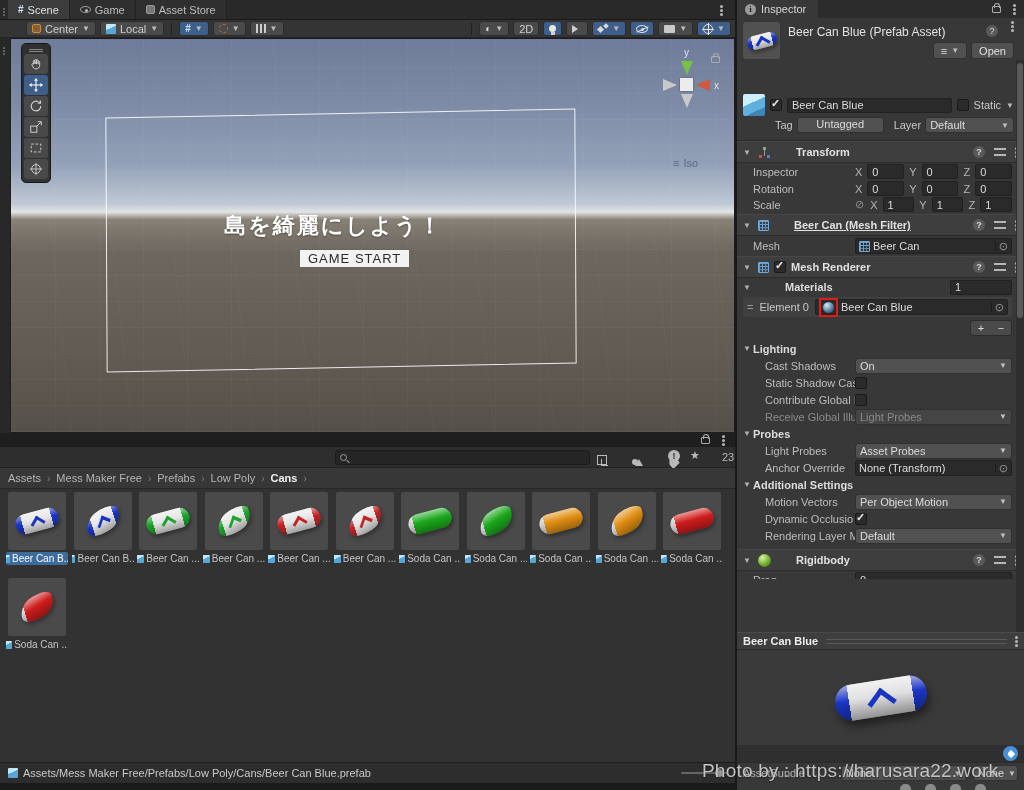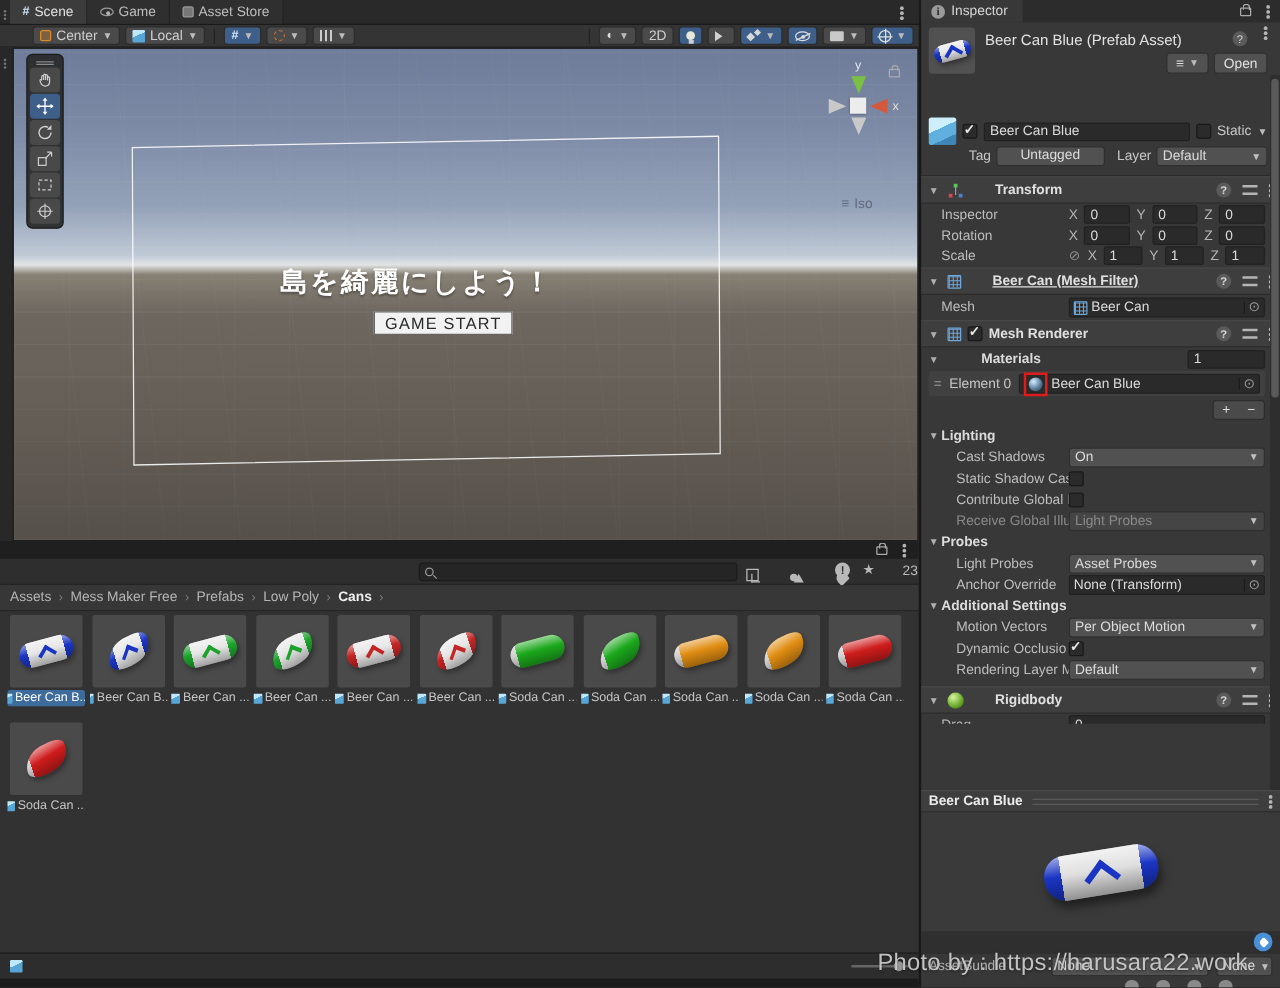--- a/index.html
+++ b/index.html
@@ -476,20 +476,21 @@
       </div>
       <div class="asset-label">
         <span class="cube"></span>
         <span>Soda Can ...</span>
       </div>
     </div>
   </div>
 
 <div id="status-bar" class="abs">
   <span class="cube"></span>
+  <span>Assets/Mess Maker Free/Prefabs/Low Poly/Cans/Beer Can Blue.prefab</span>
   <span id="zoom-slider">
       <i></i>
     </span>
 </div>
 <div id="bottom-strip" class="abs"></div>
 
 <div id="inspector" class="abs">
   <div id="insp-tabrow">
     <div id="insp-tab">
       <span class="info-i">i</span>

